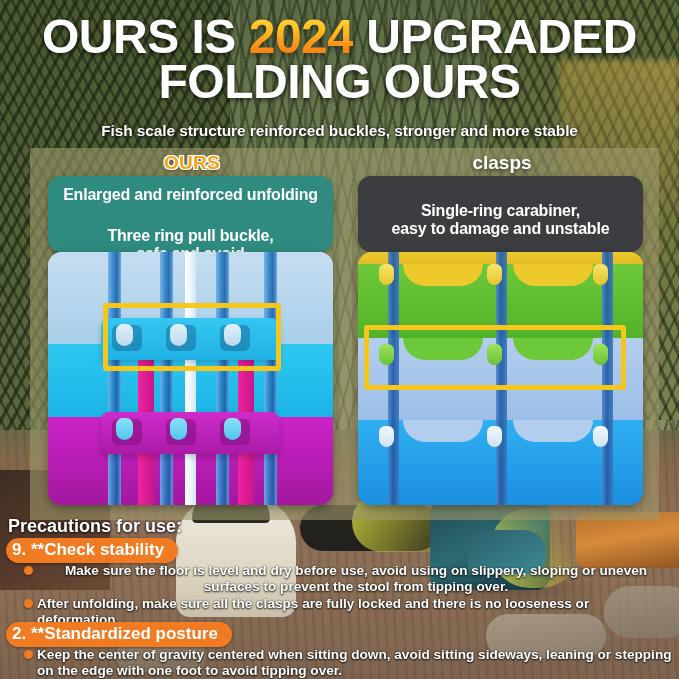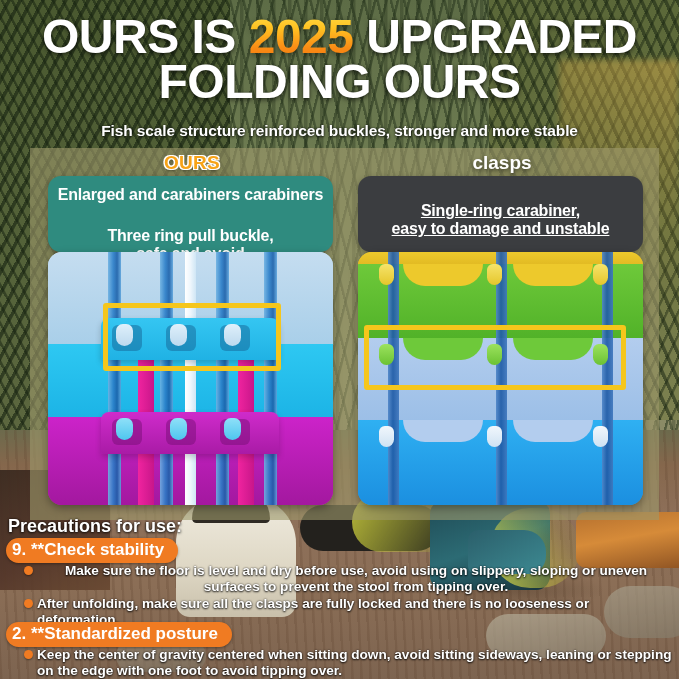--- a/index.html
+++ b/index.html
@@ -117,21 +117,21 @@
   }
 
   
   .cap{
     position:absolute;top:176px;width:285px;border-radius:13px;
     color:#fff;text-align:center;box-sizing:border-box;
     padding:9px 8px 8px;
     box-shadow:0 2px 6px rgba(0,0,0,.3);
   }
   .cap.left{left:48px;height:76px;background:#2f8b7f;}
-  .cap.right{left:358px;height:76px;background:#3b3d40;text-decoration:underline;}
+  .cap.right{left:358px;height:76px;background:#3b3d40;}
   .cap .c1{font-size:16px;font-weight:bold;line-height:19px;letter-spacing:-.2px;}
   .cap .c2{font-size:16px;font-weight:bold;line-height:18px;margin-top:23px;letter-spacing:-.2px;}
   .cap.right .c2{margin-top:17px;}
 
   
   .photo{
     position:absolute;top:252px;width:285px;height:253px;
     border-radius:14px;overflow:hidden;
     box-shadow:0 3px 8px rgba(0,0,0,.35);
   }
@@ -231,33 +231,33 @@
     <div class="prop p-rope2"></div>
     <div class="prop p-shoe"></div>
     <div class="prop p-log"></div>
     <div class="prop p-rock1"></div>
     <div class="prop p-rock2"></div>
     <div class="prop p-rock3"></div>
   </div>
 
   <div class="headline">
     <span class="l1">
-      <span>OURS IS </span><span class="year">2025</span><span> UPGRADED</span>
+      <span>OURS IS </span><span class="year">2024</span><span> UPGRADED</span>
     </span>
     <span class="l2">FOLDING OURS</span>
   </div>
   <div class="subline">Fish scale structure reinforced buckles, stronger and more stable</div>
 
   <div class="overlay-panel"></div>
 
   <div class="col-label ours">OURS</div>
   <div class="col-label others">clasps</div>
 
   <div class="cap left">
-    <div class="c1">Enlarged and carabiners carabiners</div>
+    <div class="c1">Enlarged and reinforced unfolding</div>
     <div class="c2">
       <span>Three ring pull buckle,</span><br>
       <span>safe and avoid</span>
     </div>
   </div>
 
   <div class="cap right">
     <div class="c2">
       <span>Single-ring carabiner,</span><br>
       <span>easy to damage and unstable</span>

